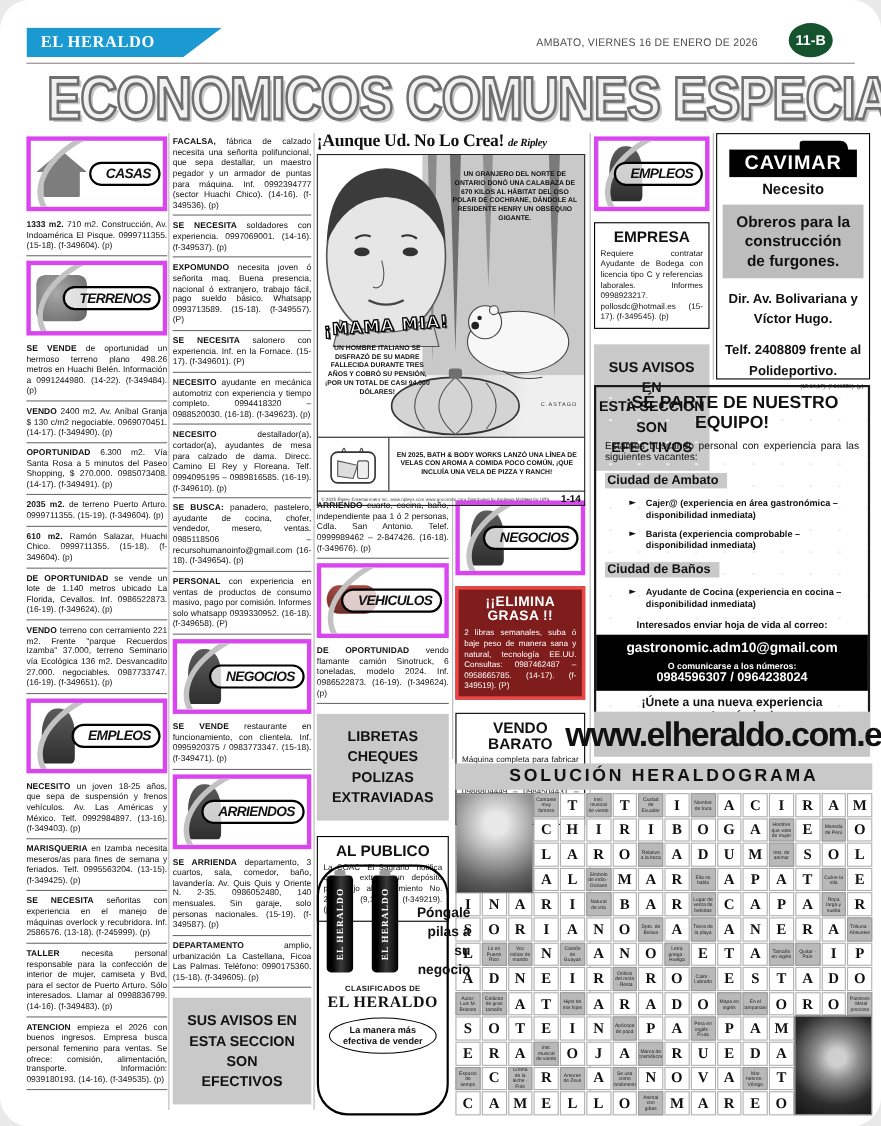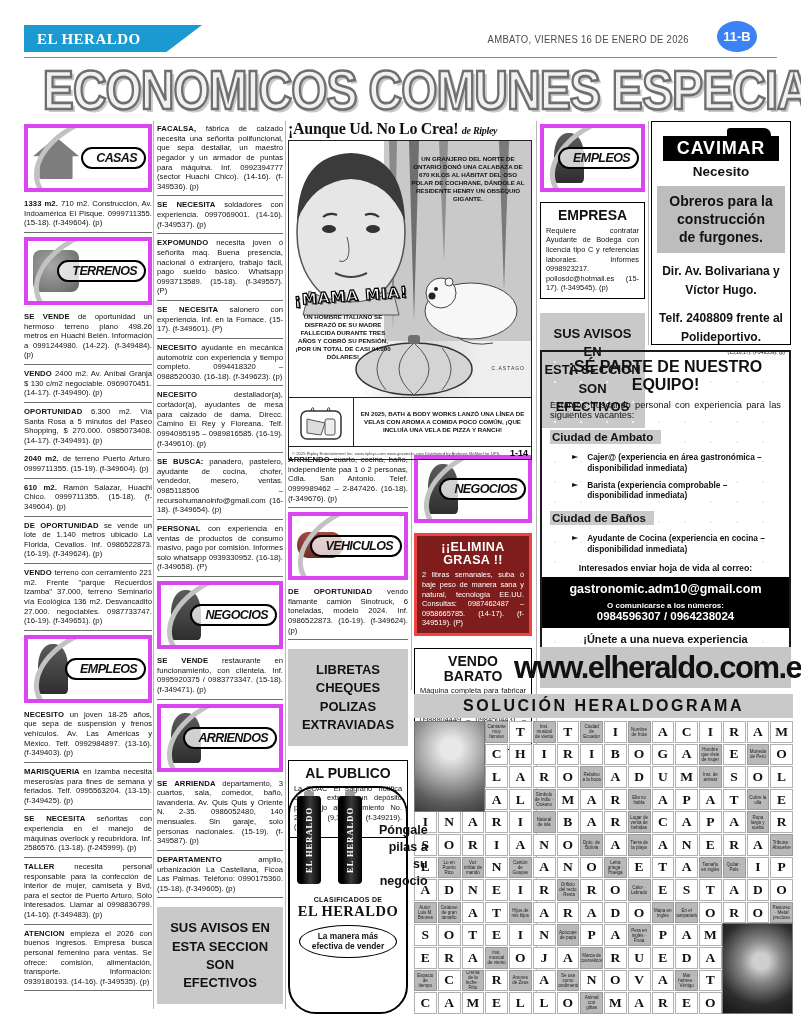--- a/index.html
+++ b/index.html
@@ -1,25 +1,25 @@
 <!DOCTYPE html>
 <html><head>
 <meta charset="utf-8">
 <style>
   html,body{margin:0;padding:0;background:#e9e9e9;}
   .page{position:relative;width:801px;height:1024px;background:#fff;overflow:hidden;
-        font-family:"Liberation Sans",sans-serif;color:#111;margin:0 auto;}
+        font-family:"Liberation Sans",sans-serif;color:#111;margin:0 auto;border-radius:27px;}
   
   .banner{position:absolute;left:24px;top:25px;width:178px;height:27px;background:#1b9ad2;
           clip-path:polygon(0 0,100% 0,80% 100%,0 100%);}
   .brand{color:#fff;font-family:"Liberation Serif",serif;font-weight:700;font-size:15px;
          padding:6px 0 0 13px;letter-spacing:.5px;}
   .date{position:absolute;right:112px;top:34px;font-size:10px;color:#4a4a4a;letter-spacing:.3px;
         transform:scaleX(.95);transform-origin:right;}
-  .pagenum{position:absolute;right:44px;top:21px;width:40px;height:31px;background:#3b82f6;
+  .pagenum{position:absolute;right:44px;top:21px;width:40px;height:31px;background:#14532d;
            border-radius:50%;color:#fff;font-weight:700;font-size:13px;display:flex;
            align-items:center;justify-content:center;}
   .hrule{position:absolute;left:24px;width:753px;top:57px;border-top:1.5px solid #8a8a8a;}
   .bigtitle{position:absolute;left:24px;top:59px;width:753px;text-align:center;white-space:nowrap;
             font-weight:700;font-size:49px;color:#f1f1f1;-webkit-text-stroke:2.4px #6f6f6f;
             text-shadow:3px 2px 0 #c9c9c9;transform:scale(.95,1.12);transform-origin:top center;
             letter-spacing:-1px;}
   
   .vrule{position:absolute;width:0;border-left:1px solid #b7b7b7;}
   
@@ -172,21 +172,21 @@
       </div>
       <div class="ad"><b>1333 m2. </b><span>710 m2. Construcción, Av. Indoamérica El Pisque. 0999711355. (15-18). (f-349604). (p)</span></div>
       <div class="logo-box">
         <span class="blob blob-terrenos"></span>
         <span class="swoosh"></span>
         <span class="pill">TERRENOS</span>
       </div>
       <div class="ad"><b>SE VENDE </b><span>de oportunidad un hermoso terreno plano 498.26 metros en Huachi Belén. Información a 0991244980. (14-22). (f-349484). (p)</span></div>
       <div class="ad"><b>VENDO </b><span>2400 m2. Av. Aníbal Granja $ 130 c/m2 negociable. 0969070451. (14-17). (f-349490). (p)</span></div>
       <div class="ad"><b>OPORTUNIDAD </b><span>6.300 m2. Vía Santa Rosa a 5 minutos del Paseo Shopping, $ 270.000. 0985073408. (14-17). (f-349491). (p)</span></div>
-      <div class="ad"><b>2040 m2. </b><span>de terreno Puerto Arturo. 0999711355. (15-19). (f-349604). (p)</span></div>
+      <div class="ad"><b>2035 m2. </b><span>de terreno Puerto Arturo. 0999711355. (15-19). (f-349604). (p)</span></div>
       <div class="ad"><b>610 m2. </b><span>Ramón Salazar, Huachi Chico. 0999711355. (15-18). (f-349604). (p)</span></div>
       <div class="ad"><b>DE OPORTUNIDAD </b><span>se vende un lote de 1.140 metros ubicado La Florida, Cevallos. Inf. 0986522873. (16-19). (f-349624). (p)</span></div>
       <div class="ad"><b>VENDO </b><span>terreno con cerramiento 221 m2. Frente "parque Recuerdos Izamba" 37.000, terreno Seminario vía Ecológica 136 m2. Desvancadito 27.000. negociables. 0987733747. (16-19). (f-349651). (p)</span></div>
       <div class="logo-box">
         <span class="blob blob-person"></span>
         <span class="swoosh"></span>
         <span class="pill">EMPLEOS</span>
       </div>
       <div class="ad"><b>NECESITO </b><span>un joven 18-25 años, que sepa de suspensión y frenos vehículos. Av. Las Américas y México. Telf. 0992984897. (13-16). (f-349403). (p)</span></div>
       <div class="ad"><b>MARISQUERIA </b><span>en Izamba necesita meseros/as para fines de semana y feriados. Telf. 0995563204. (13-15). (f-349425). (p)</span></div>

